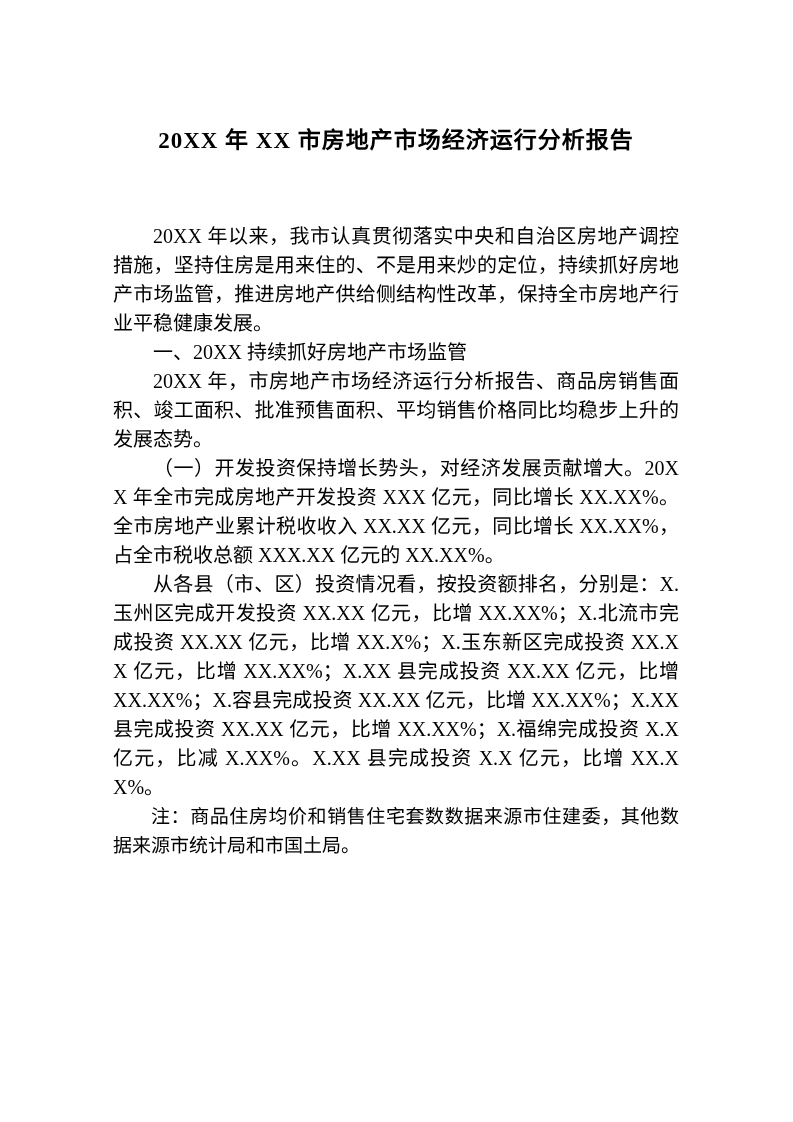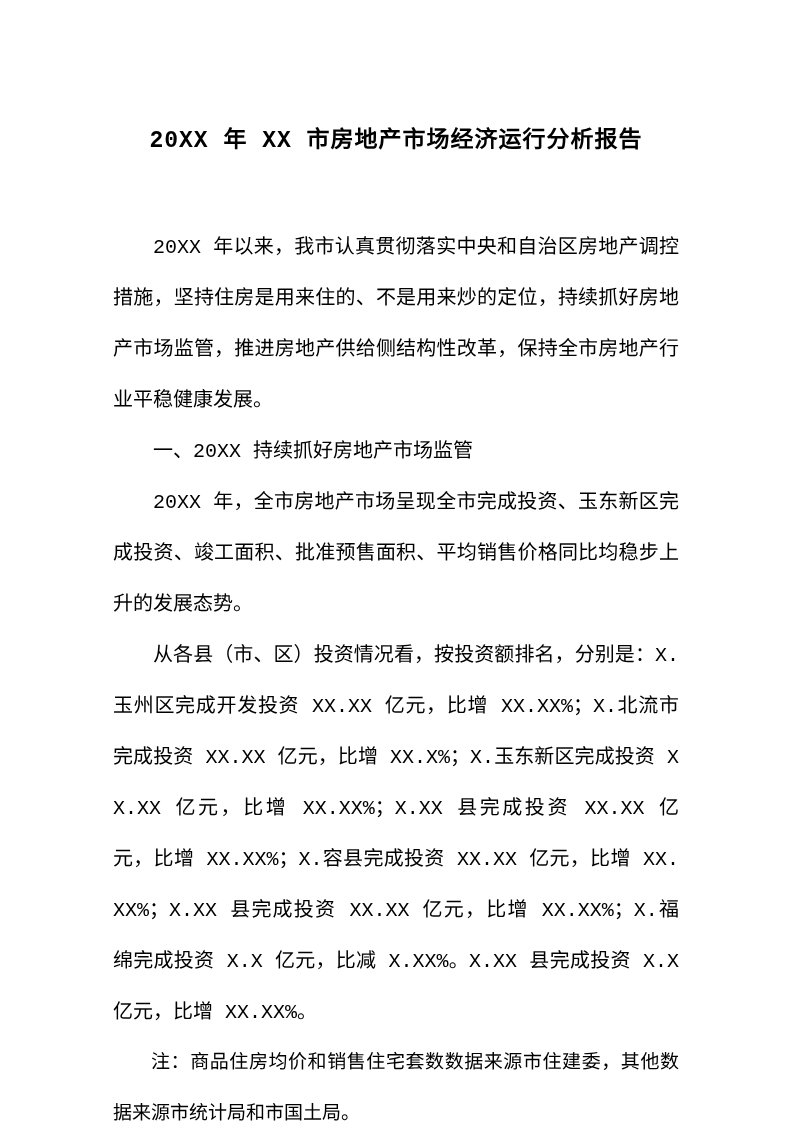--- a/index.html
+++ b/index.html
@@ -9,53 +9,54 @@
   }
   .page {
     position: relative;
     width: 793px;
     height: 1122px;
     margin: 0 auto;
     background: #ffffff;
     color: #000000;
     box-sizing: border-box;
     padding: 0 114px 0 113px;
-    font-family: Liberation Mono, monospace;
+    font-family: Liberation Serif, serif;
     overflow: hidden;
   }
   .doc-title {
     margin: 122px 0 62px 0;
     font-size: 23px;
     line-height: 38px;
     font-weight: bold;
     text-align: center;
     letter-spacing: 1px;
   }
   .para {
     margin: 0;
     font-size: 20px;
-    line-height: 51px;
+    line-height: 29px;
     text-align: justify;
     text-justify: inter-ideograph;
     text-indent: 2em;
     word-break: break-all;
   }
   .para.note {
     font-size: 19px;
   }
 </style>
 </head>
 <body>
 
 <div class="page">
   <h1 class="doc-title">20XX 年 XX 市房地产市场经济运行分析报告</h1>
 
   <p class="para">20XX 年以来，我市认真贯彻落实中央和自治区房地产调控措施，坚持住房是用来住的、不是用来炒的定位，持续抓好房地产市场监管，推进房地产供给侧结构性改革，保持全市房地产行业平稳健康发展。</p>
 
   <p class="para">一、20XX 持续抓好房地产市场监管</p>
 
-  <p class="para">20XX 年，全市房地产市场呈现全市完成投资、玉东新区完成投资、竣工面积、批准预售面积、平均销售价格同比均稳步上升的发展态势。</p>
+  <p class="para">20XX 年，市房地产市场经济运行分析报告、商品房销售面积、竣工面积、批准预售面积、平均销售价格同比均稳步上升的发展态势。</p>
 
+  <p class="para">（一）开发投资保持增长势头，对经济发展贡献增大。20XX 年全市完成房地产开发投资 XXX 亿元，同比增长 XX.XX%。全市房地产业累计税收收入 XX.XX 亿元，同比增长 XX.XX%，占全市税收总额 XXX.XX 亿元的 XX.XX%。</p>
 
   <p class="para">从各县（市、区）投资情况看，按投资额排名，分别是：X.玉州区完成开发投资 XX.XX 亿元，比增 XX.XX%；X.北流市完成投资 XX.XX 亿元，比增 XX.X%；X.玉东新区完成投资 XX.XX 亿元，比增 XX.XX%；X.XX 县完成投资 XX.XX 亿元，比增 XX.XX%；X.容县完成投资 XX.XX 亿元，比增 XX.XX%；X.XX 县完成投资 XX.XX 亿元，比增 XX.XX%；X.福绵完成投资 X.X 亿元，比减 X.XX%。X.XX 县完成投资 X.X 亿元，比增 XX.XX%。</p>
 
   <p class="para note">注：商品住房均价和销售住宅套数数据来源市住建委，其他数据来源市统计局和市国土局。</p>
 </div>
 
 </body></html>

